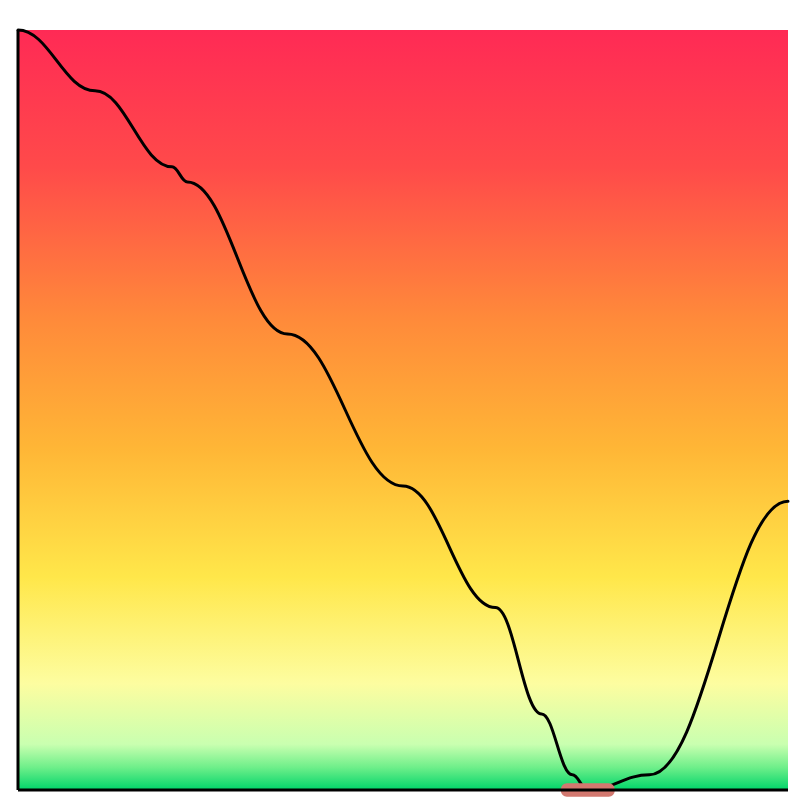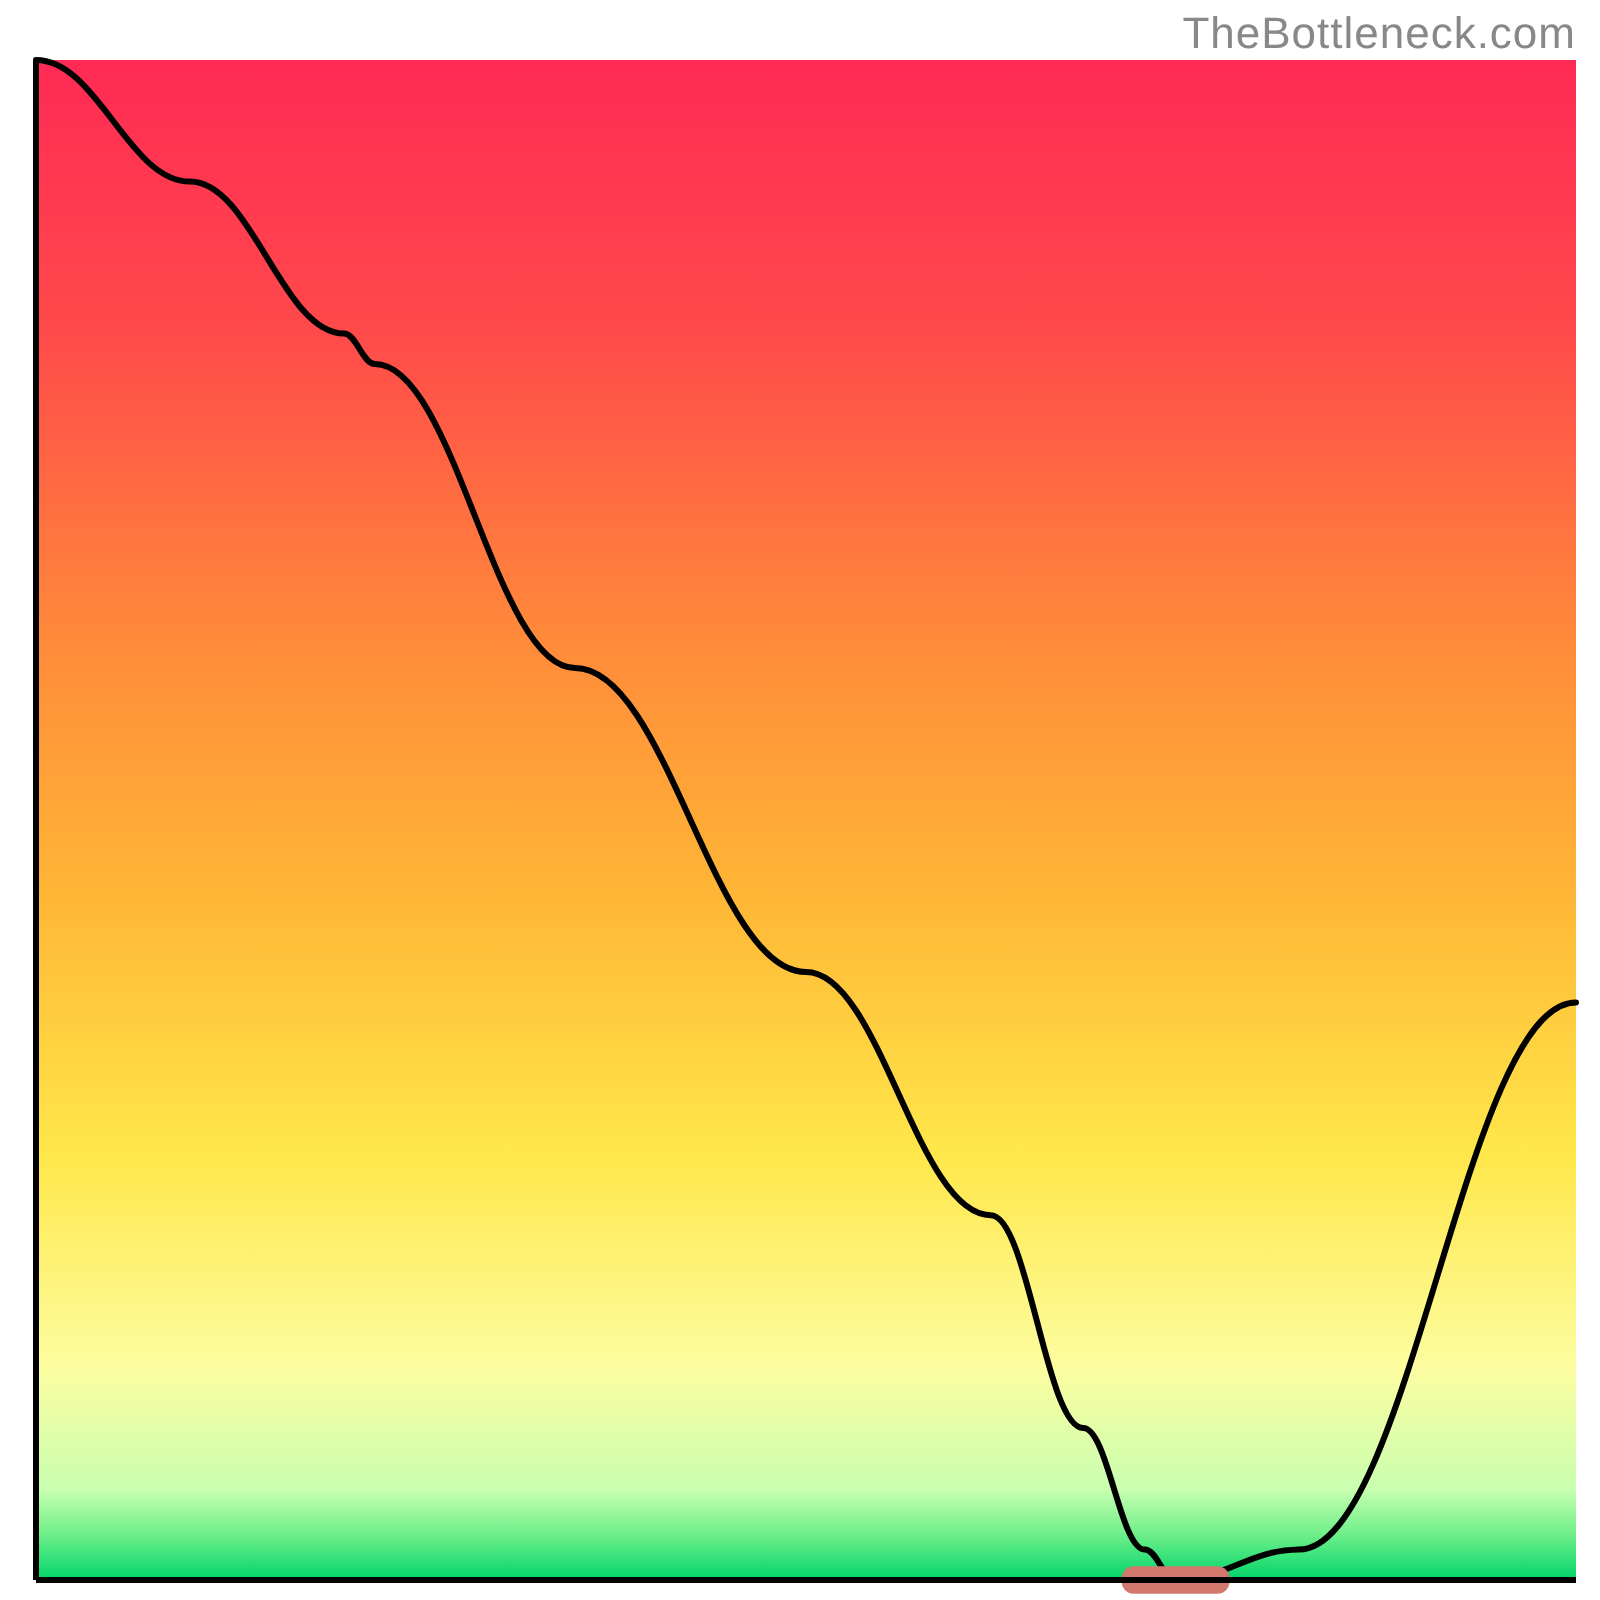--- a/index.html
+++ b/index.html
@@ -29,14 +29,13 @@
   <rect x="18" y="30" width="770" height="760" fill="url(#bg)"></rect>
 
   <path id="curve" fill="none" stroke="#000" stroke-width="3" stroke-linecap="round" d="M 18 30 C 48.8 30 64.19999999999999 90.79999999999995 95 90.79999999999995 C 125.8 90.79999999999995 141.2 166.80000000000007 172 166.80000000000007 C 178.16 166.80000000000007 181.24 182 187.4 182 C 227.44 182 247.46 334 287.5 334 C 333.7 334 356.8 486 403 486 C 439.96 486 458.44 607.6 495.4 607.6 C 513.88 607.6 523.12 714 541.6 714 C 553.92 714 560.08 774.8 572.4 774.8 C 578.56 774.8 581.64 790 587.8 790 C 612.4399999999999 790 624.76 774.8 649.4 774.8 C 704.84 774.8 732.56 501.2 788 501.2"></path>
 
   <rect id="marker" rx="6" ry="6" fill="#d2786f" x="560.8499999999999" y="783.16" width="53.900000000000006" height="13.680000000000001"></rect>
 
   <line x1="18" y1="30" x2="18" y2="790" stroke="#000" stroke-width="3"></line>
   <line x1="18" y1="790" x2="788" y2="790" stroke="#000" stroke-width="3"></line>
 </svg>
 
-<div class="watermark">TheBottleneck.com</div>
 </div>
 
 </body></html>

